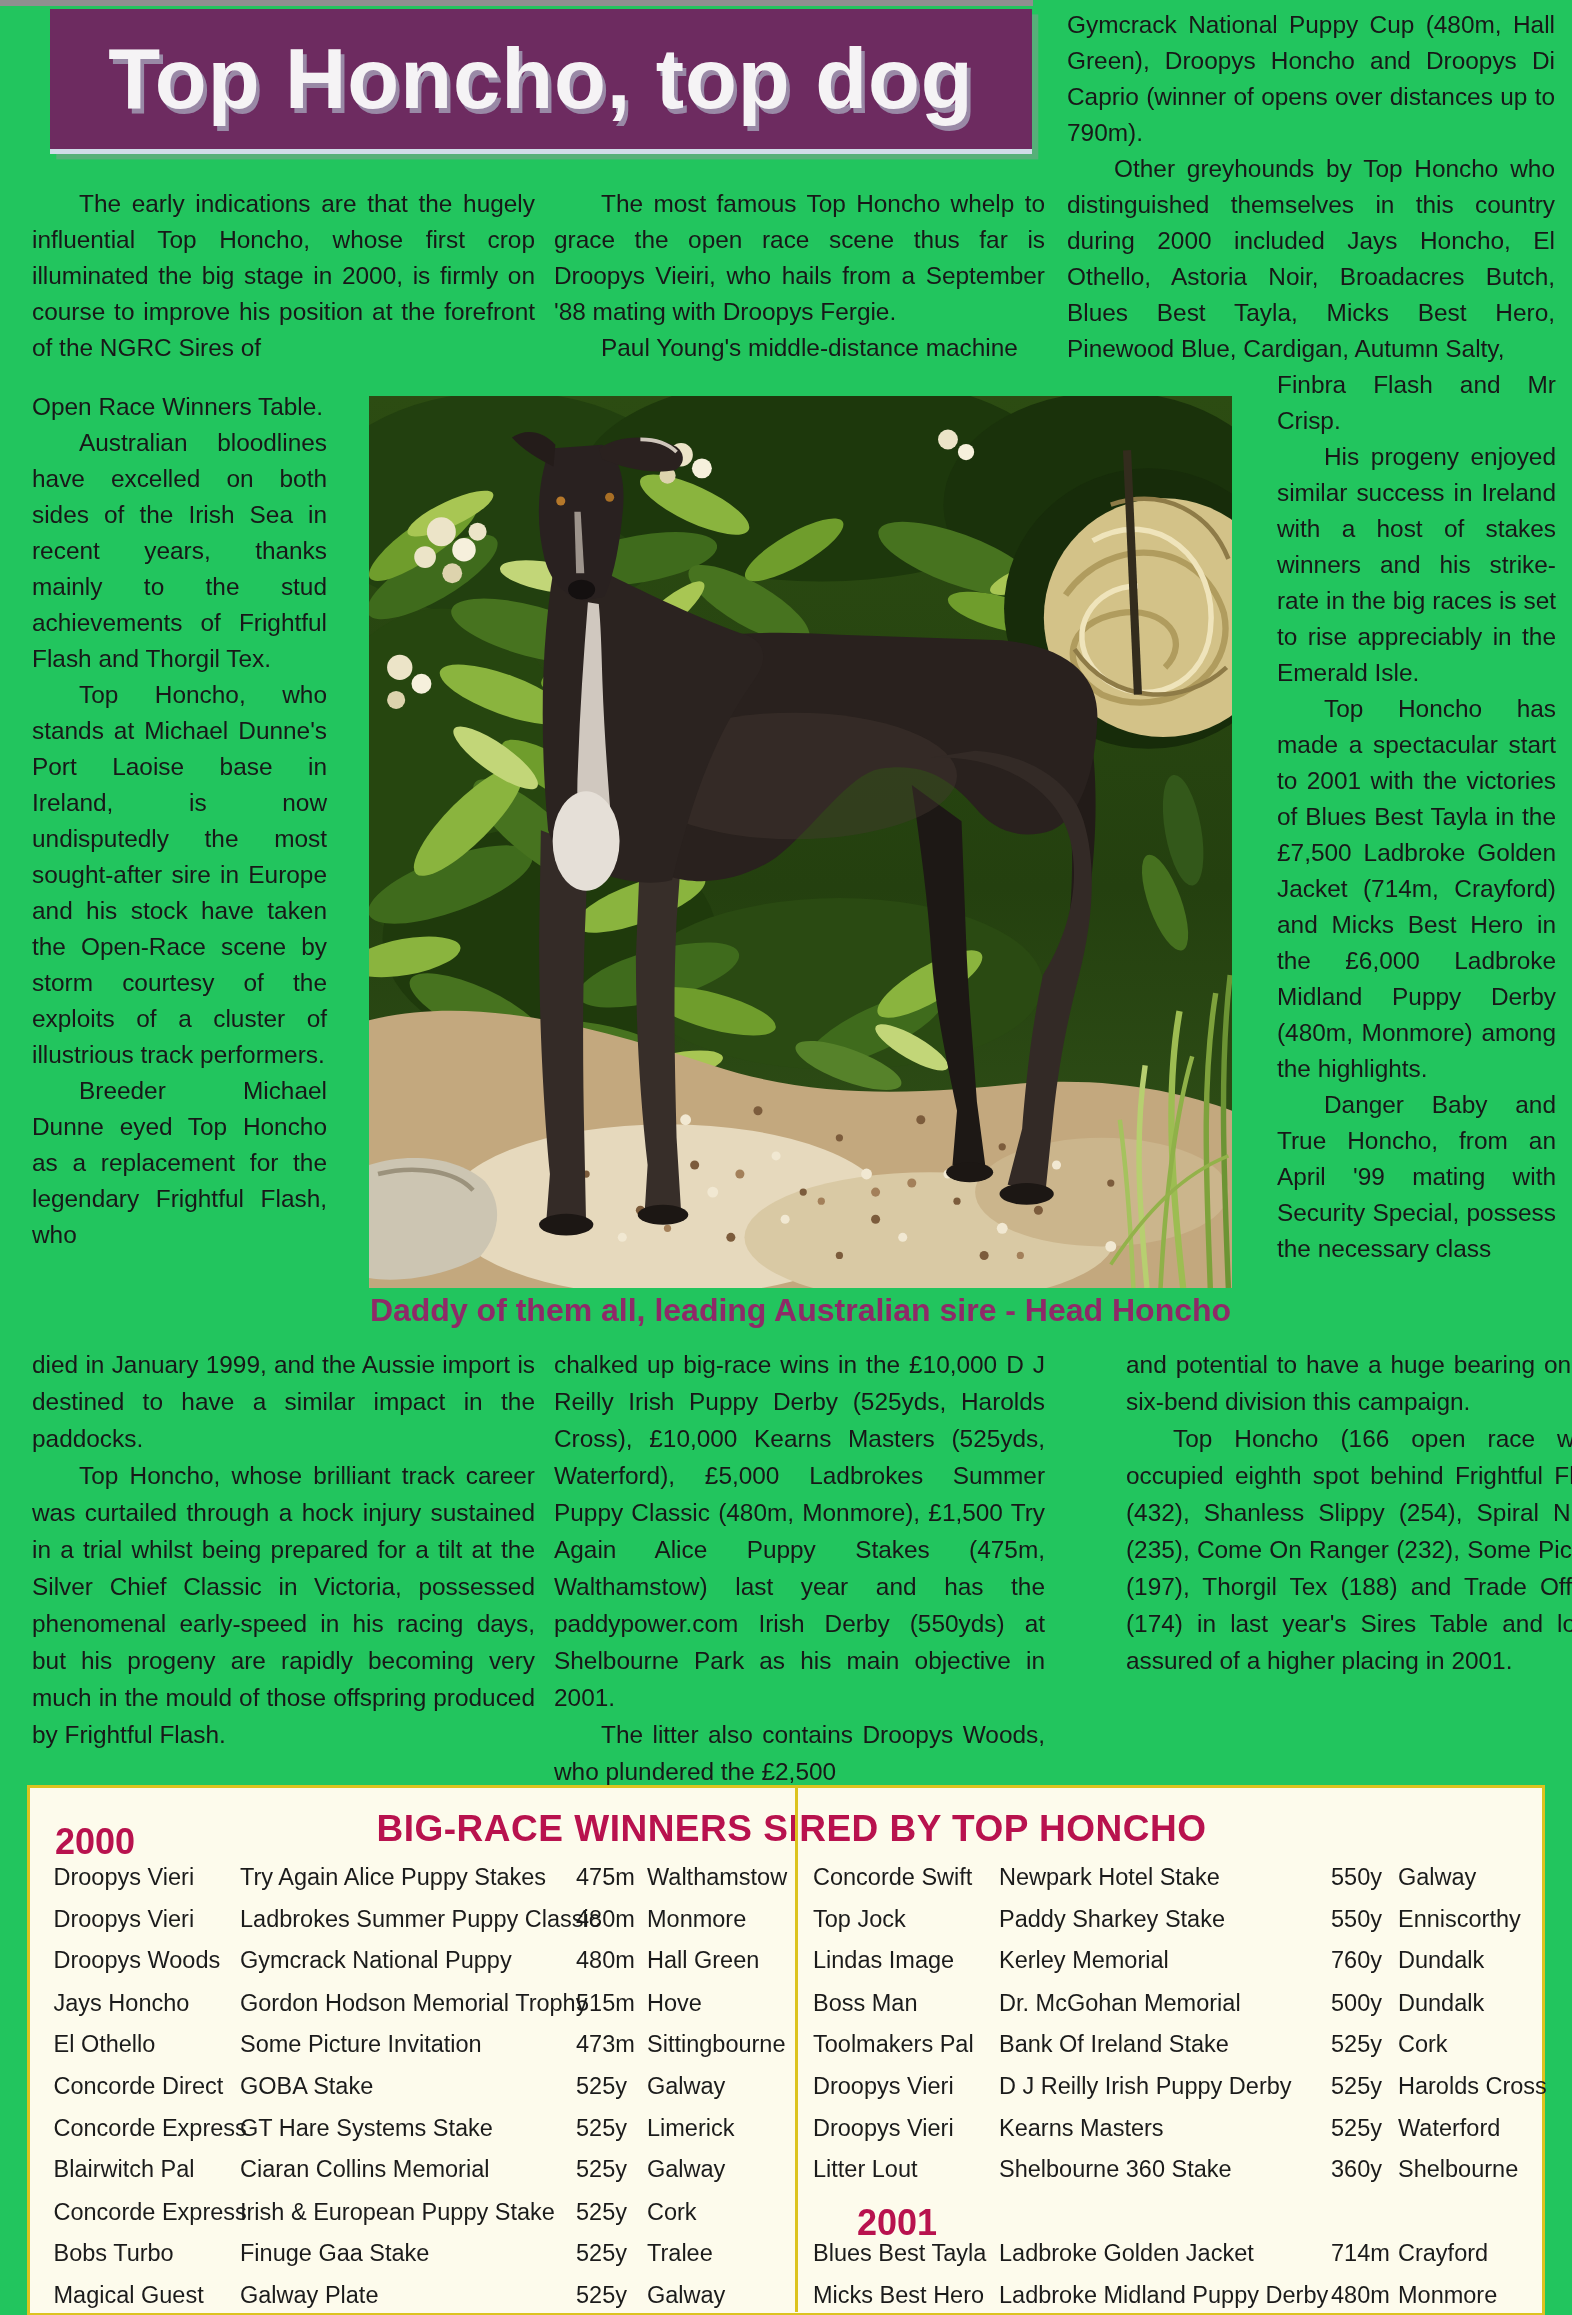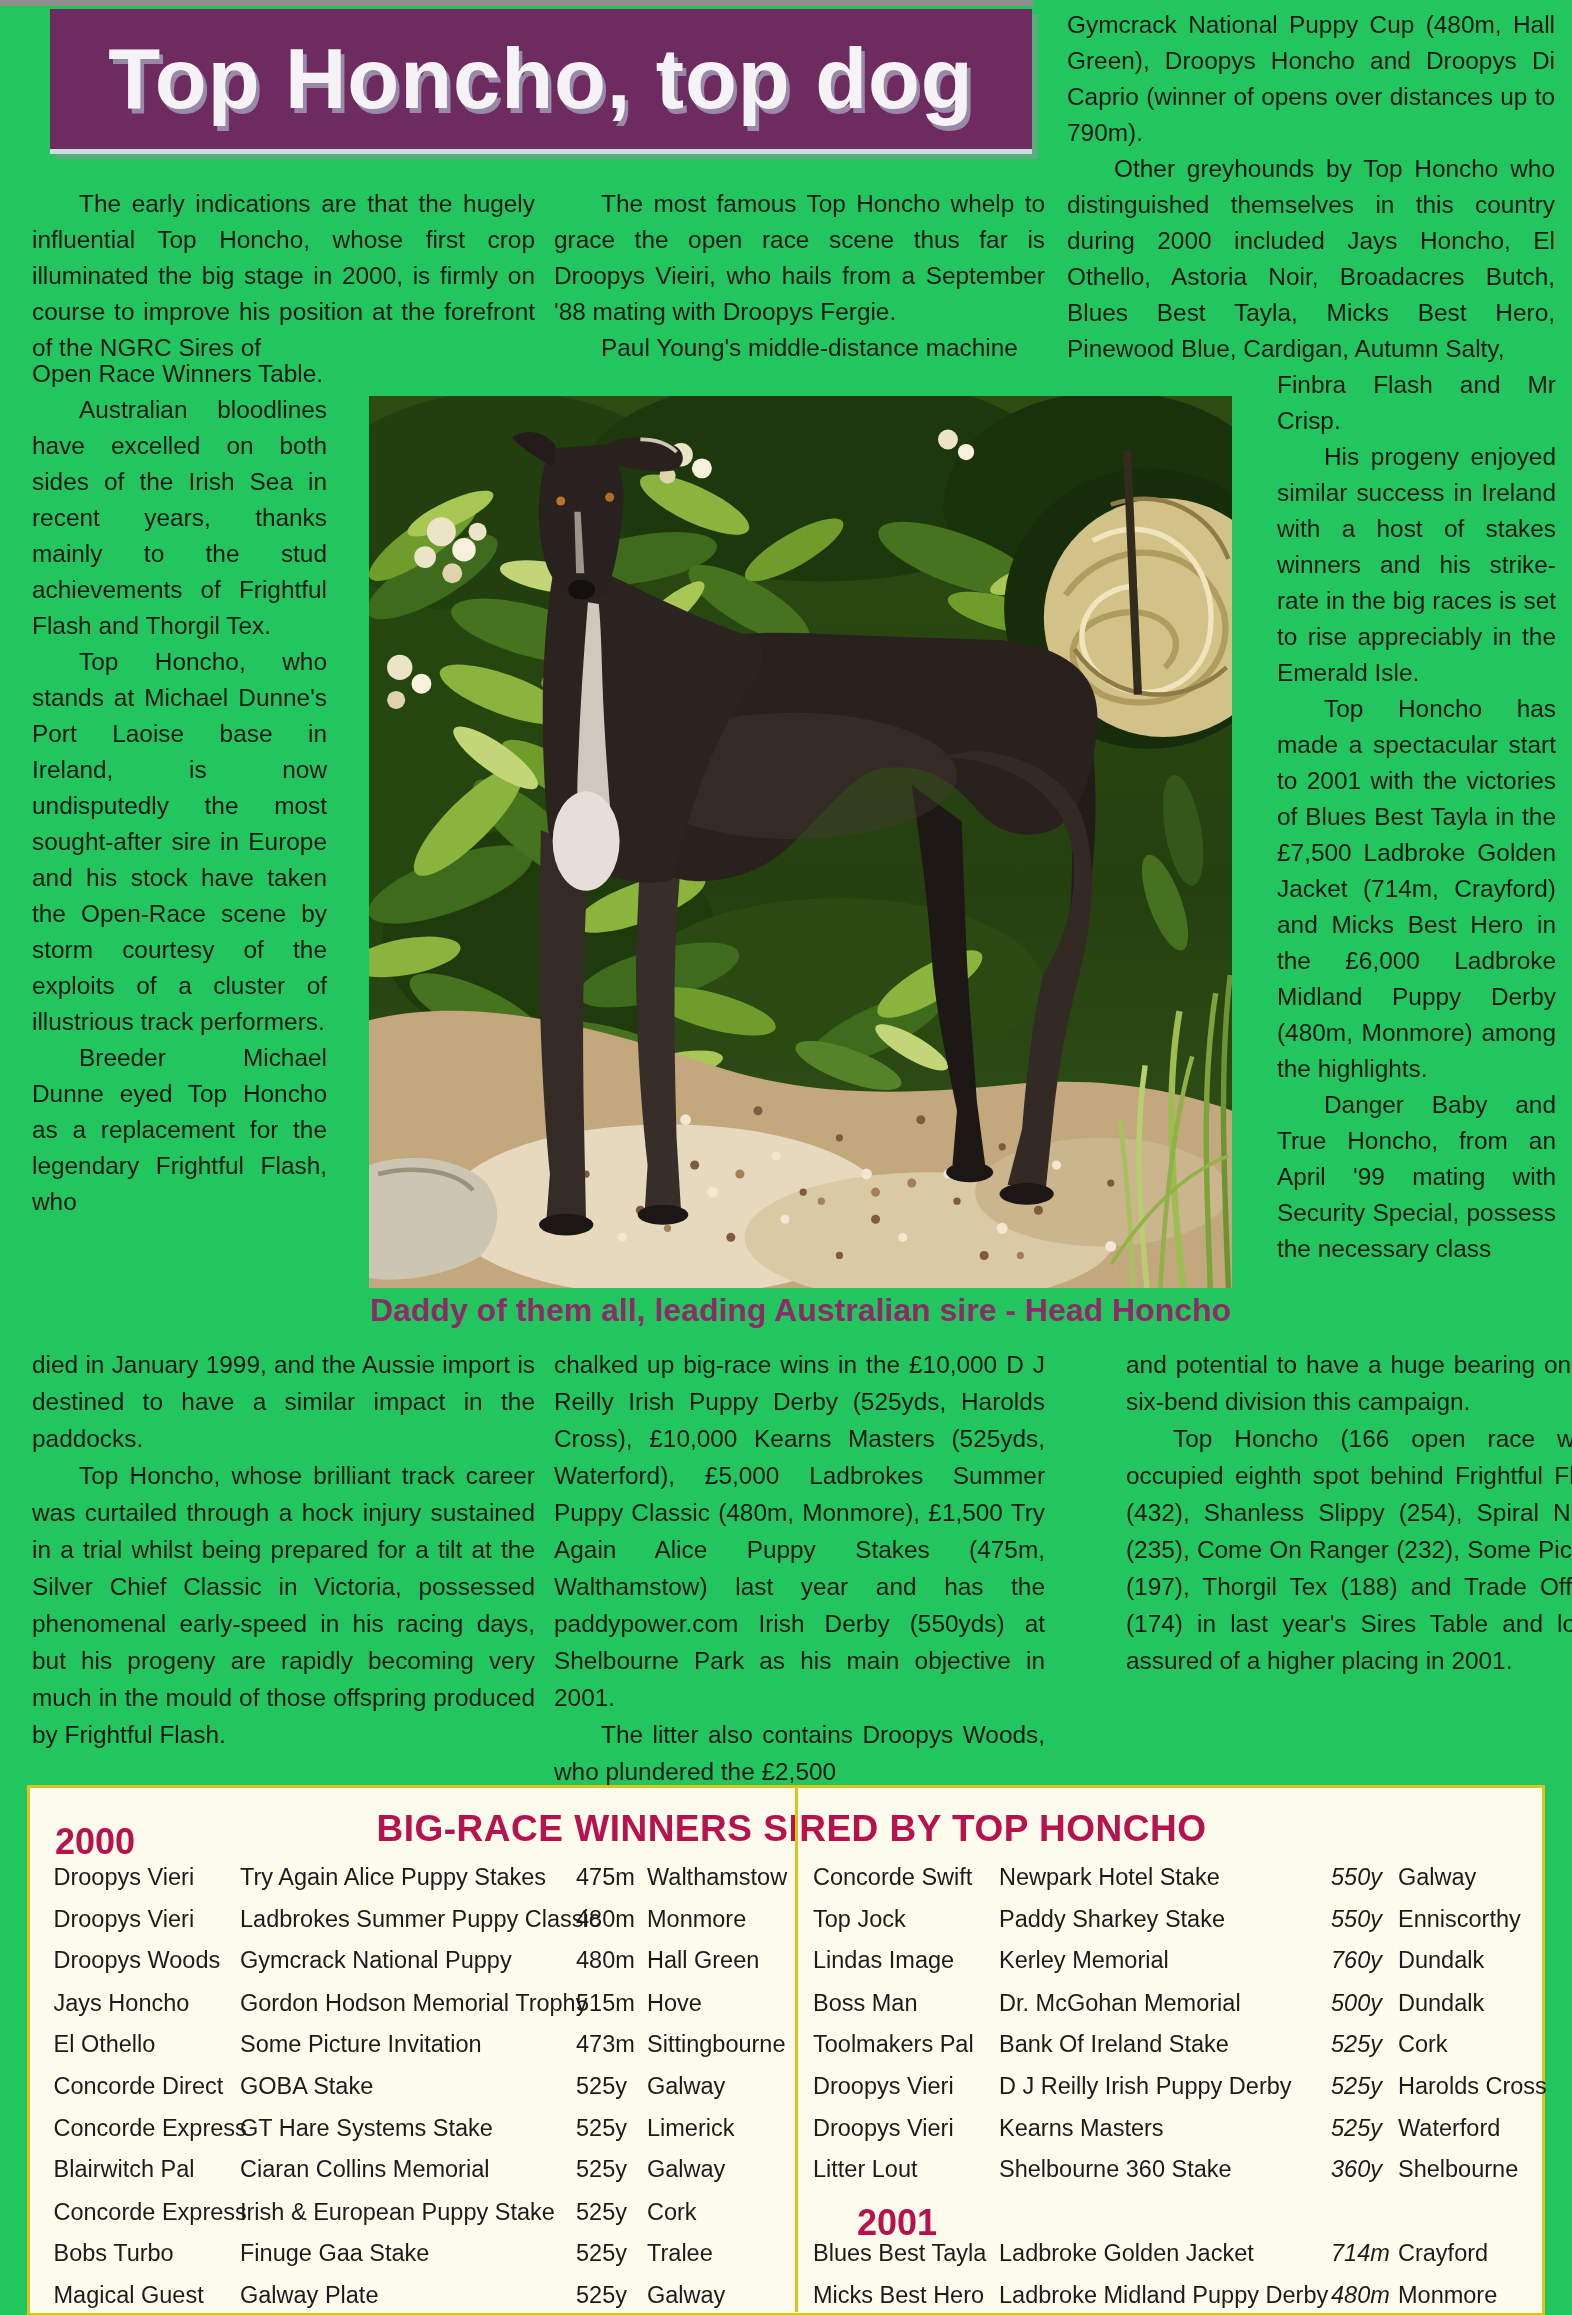--- a/index.html
+++ b/index.html
@@ -37,37 +37,37 @@
     position:absolute;left:11px;right:0;top:20px;text-align:center;
     font-size:37px;font-weight:bold;color:#b8124e;letter-spacing:0.5px;
   }
   .year{position:absolute;font-size:36px;font-weight:bold;color:#b8124e;}
   .y2000{left:25px;top:33px;}
   .y2001{left:783px;top:414px;margin-left:44px;}
   .vdiv{position:absolute;left:765px;top:0;width:2.7px;height:524px;background:#dcc31f;}
   .trow{position:absolute;height:29px;line-height:29px;font-size:23.5px;color:#1b1b1b;white-space:nowrap;}
   .trow span{position:absolute;top:0;}
   .lr .f1{left:23.5px;}  .lr .f2{left:210px;}  .lr .f3{left:546px;}  .lr .f4{left:617px;}
-  .rr .f1{left:783px;} .rr .f2{left:969px;} .rr .f3{left:1301px;font-style:italic;} .rr .f4{left:1368px;}
+  .rr .f1{left:783px;} .rr .f2{left:969px;} .rr .f3{left:1301px;} .rr .f4{left:1368px;}
 </style>
 </head>
 <body>
 
 <div class="page">
 
   <div class="scan-strip"></div>
 
   <div class="banner">
     <span class="title">Top Honcho, top dog</span>
   </div>
 
   <div class="block" style="left:32px;top:186px;width:503px;">
     <p class="ind">The early indications are that the hugely influential Top Honcho, whose first crop illuminated the big stage in 2000, is firmly on course to improve his position at the forefront of the NGRC Sires of</p>
   </div>
-  <div class="block" style="left:32px;top:356px;width:295px;">
+  <div class="block" style="left:32px;top:389px;width:295px;">
     <p>Open Race Winners Table.</p>
     <p class="ind">Australian bloodlines have excelled on both sides of the Irish Sea in recent years, thanks mainly to the stud achievements of Frightful Flash and Thorgil Tex.</p>
     <p class="ind">Top Honcho, who stands at Michael Dunne's Port Laoise base in Ireland, is now undisputedly the most sought-after sire in Europe and his stock have taken the Open-Race scene by storm courtesy of the exploits of a cluster of illustrious track performers.</p>
     <p class="ind">Breeder Michael Dunne eyed Top Honcho as a replacement for the legendary Frightful Flash, who</p>
   </div>
   <div class="block blockb" style="left:32px;top:1346px;width:503px;">
     <p>died in January 1999, and the Aussie import is destined to have a similar impact in the paddocks.</p>
     <p class="ind">Top Honcho, whose brilliant track career was curtailed through a hock injury sustained in a trial whilst being prepared for a tilt at the Silver Chief Classic in Victoria, possessed phenomenal early-speed in his racing days, but his progeny are rapidly becoming very much in the mould of those offspring produced by Frightful Flash.</p>
   </div>
 

